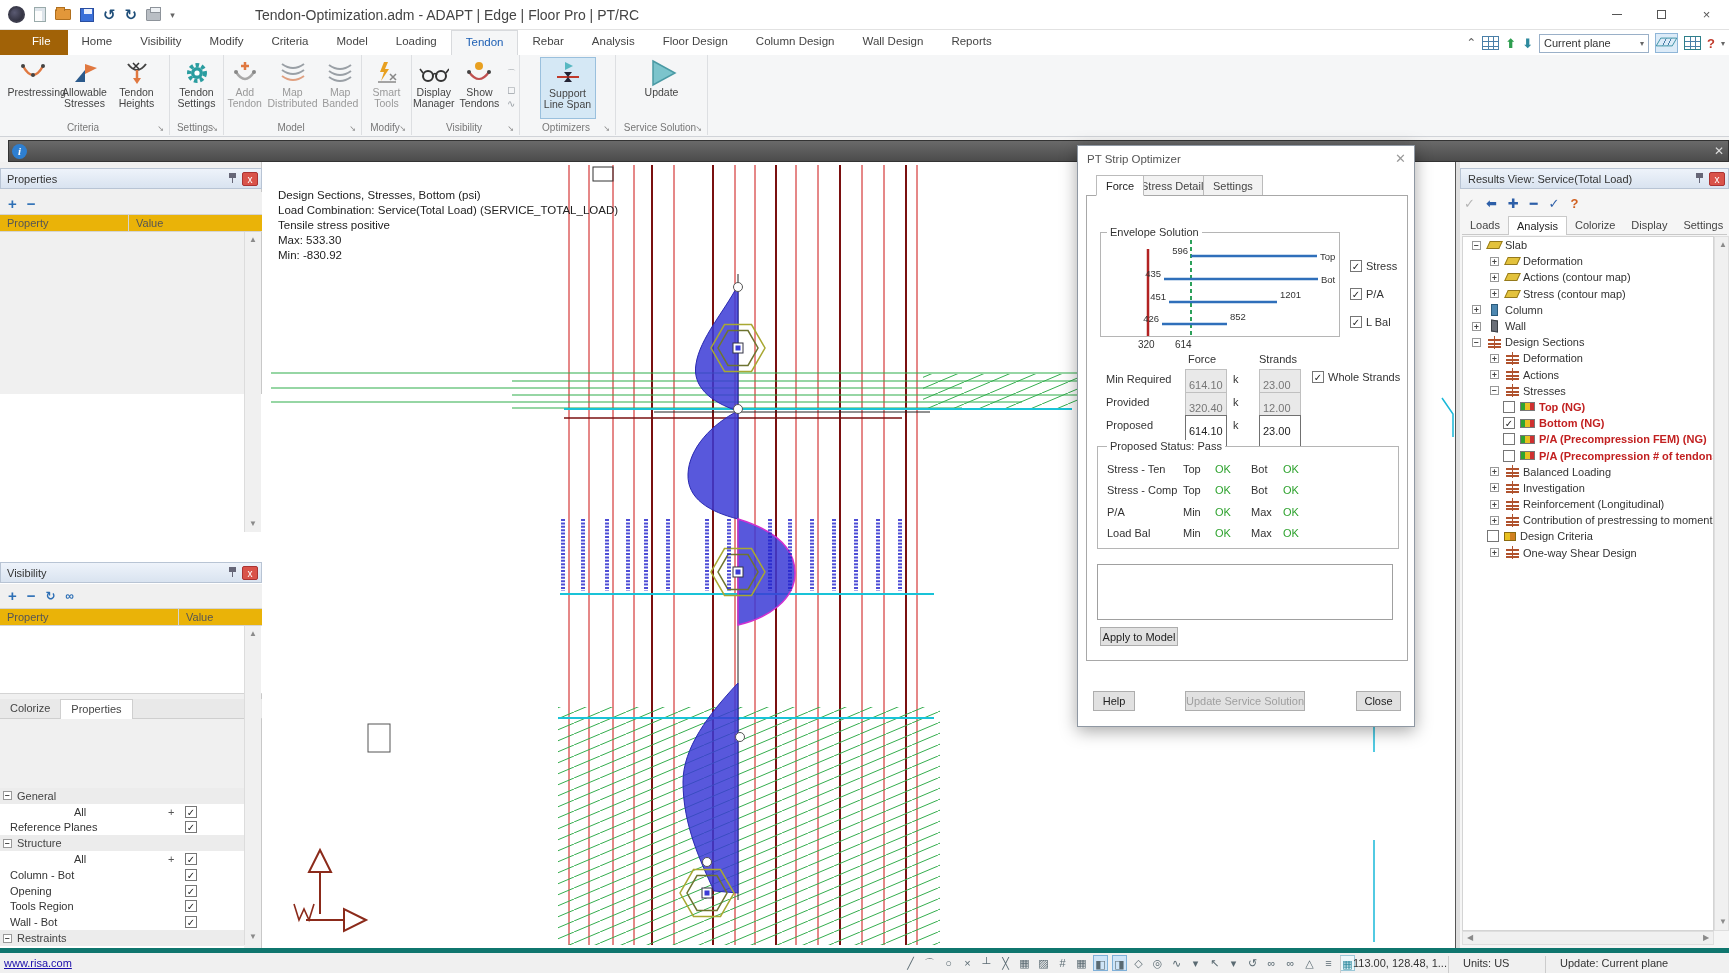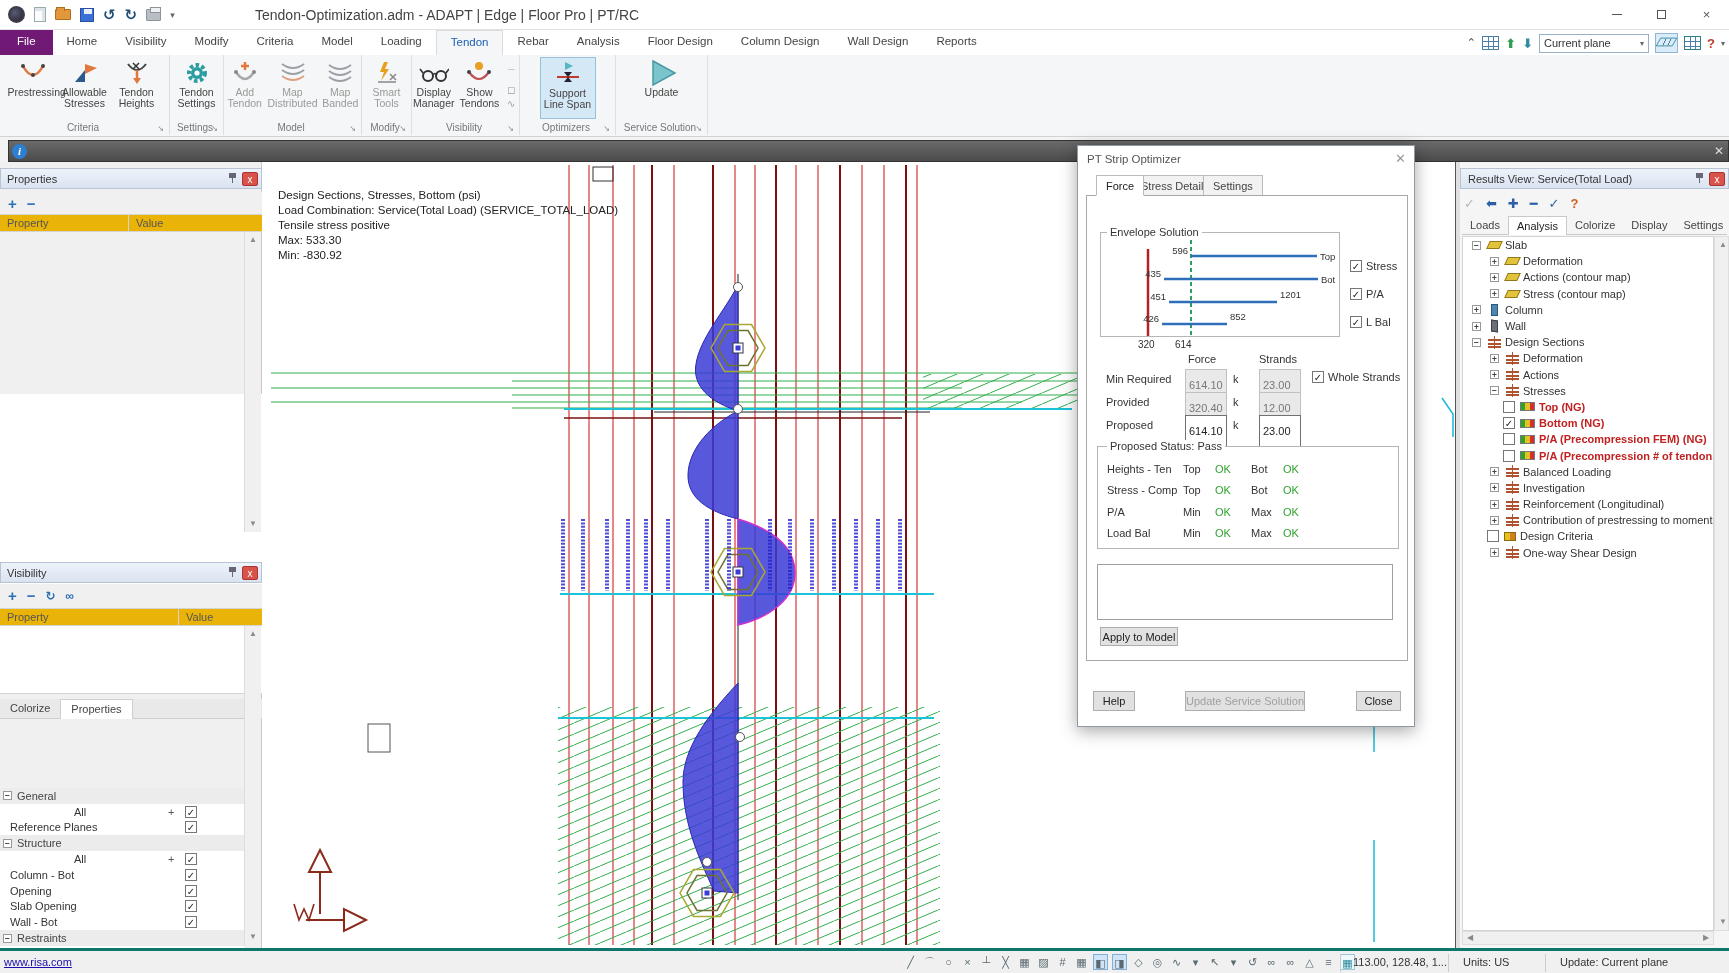--- a/index.html
+++ b/index.html
@@ -22,21 +22,21 @@
   .qi-more{font-size:9px;color:#666;}
   #title-text{position:absolute;left:255px;top:7px;font-size:14px;color:#444;}
   #wincontrols{position:absolute;right:0;top:0;height:30px;display:flex;}
   .wc{width:45px;height:28px;display:flex;align-items:center;justify-content:center;color:#555;font-size:13px;}
   .wc .minbar{width:10px;height:1px;background:#555;display:inline-block;}
   .wc .maxbox{width:9px;height:9px;border:1px solid #555;display:inline-block;}
 
   
   #tabrow{position:absolute;left:0;top:30px;width:1729px;height:25px;background:#fff;}
   .rtab{float:left;height:25px;padding:5px 14px 0 14px;font-size:11.5px;color:#444;cursor:default;}
-  .rtab.file{background:#701a75;color:#fff;padding:5px 17px 0 17px;text-align:right;}
+  .rtab.file{background:#a16207;color:#fff;padding:5px 17px 0 32px;text-align:right;}
   .rtab.active{background:#f5f6f7;border:1px solid #d8dadd;border-bottom:none;color:#1d5fb4;}
   #viewctl{position:absolute;right:4px;top:32px;height:22px;display:flex;align-items:center;gap:6px;}
   .vc-ico{font-size:12px;color:#2e7f8a;}
   .vc-grid{width:17px;height:14px;border:1px solid #4a7fa8;background:
       linear-gradient(#0000 0 4px,#4a7fa8 4px 5px,#0000 5px 9px,#4a7fa8 9px 10px,#0000 10px),
       linear-gradient(90deg,#0000 0 5px,#4a7fa8 5px 6px,#0000 6px 10px,#4a7fa8 10px 11px,#0000 11px);}
   .vc-up{color:#2e9e4f;font-size:13px;font-weight:bold;}
   .vc-dn{color:#2e8a9e;font-size:13px;font-weight:bold;}
   #plane-combo{width:110px;height:19px;border:1px solid #9ab0c8;background:#fff;display:flex;align-items:center;justify-content:space-between;padding:0 4px;font-size:11px;color:#333;}
   .vc-sel{border:1px solid #8fb6d8;background:#dcebf8;padding:1px 2px;}
@@ -141,21 +141,21 @@
   .kunit{position:absolute;font-size:11px;color:#333;}
   .st-row{display:flex;height:21.5px;align-items:center;font-size:11px;}
   .st-l{width:76px;}
   .st-c{width:32px;}
   .st-ok{width:36px;color:#2fa32f;}
   #dlg-textarea{position:absolute;left:10px;top:368px;width:296px;height:56px;border:1px solid #a0a0a0;background:#fff;}
   .btn{position:absolute;background:#e1e1e1;border:1px solid #adadad;font-size:11px;color:#222;text-align:center;}
   .btn.disabled{color:#9f9f9f;}
 
   
-  #statusbar{position:absolute;left:0;top:948px;width:1729px;height:25px;background:#f0f0f0;border-top:3px solid #0f766e;display:flex;align-items:center;}
+  #statusbar{position:absolute;left:0;top:948px;width:1729px;height:25px;background:#f0f0f0;border-top:5px solid #0f766e;display:flex;align-items:center;}
   #risa{position:absolute;left:4px;color:#1a0dab;text-decoration:underline;font-size:11px;}
   #sb-tools{position:absolute;left:903px;display:flex;gap:4px;align-items:center;}
   .sbt{width:15px;height:16px;text-align:center;line-height:16px;font-size:11px;color:#5a6a72;}
   .sbt.hl{background:#cfe4f7;border:1px solid #7fb0d8;}
   .sbt.teal{color:#2e8a9e;border:1px solid #9ac8d8;background:#eef8fb;}
   .sb-text{position:absolute;font-size:11px;color:#333;}
   .sb-sep{position:absolute;top:3px;width:1px;height:18px;background:#cccccc;}
 </style>
 </head>
 <body>
@@ -457,21 +457,21 @@
         </div>
         <div class="vrow vitem">
           <span class="vlabel">Column - Bot</span>
           <span class="cb on"></span>
         </div>
         <div class="vrow vitem">
           <span class="vlabel">Opening</span>
           <span class="cb on"></span>
         </div>
         <div class="vrow vitem">
-          <span class="vlabel">Slab Opening</span>
+          <span class="vlabel">Tools Region</span>
           <span class="cb on"></span>
         </div>
         <div class="vrow vitem">
           <span class="vlabel">Wall - Bot</span>
           <span class="cb on"></span>
         </div>
         <div class="vrow vsec">
           <span class="ex">−</span>
           <span>Restraints</span>
         </div>
@@ -805,21 +805,21 @@
 
       <span class="ftlabel" style="left:19px;top:223px;">Proposed</span>
       <input class="fld edit" style="left: 98px; top: 219px;" value="614.10">
       <span class="kunit" style="left:146px;top:223px;">k</span>
       <input class="fld edit" style="left: 172px; top: 219px;" value="23.00">
 
       <div class="gbox" style="left:10px;top:250px;width:302px;height:103px;"></div>
       <span class="gbox-lbl" style="left:20px;top:244px;">Proposed Status: Pass</span>
       <div id="status-rows" style="position:absolute;left:20px;top:262px;width:280px;">
           <div class="st-row">
-            <span class="st-l">Heights - Ten</span>
+            <span class="st-l">Stress - Ten</span>
             <span class="st-c">Top</span>
             <span class="st-ok">OK</span>
             <span class="st-c">Bot</span>
             <span class="st-ok">OK</span>
           </div>
           <div class="st-row">
             <span class="st-l">Stress - Comp</span>
             <span class="st-c">Top</span>
             <span class="st-ok">OK</span>
             <span class="st-c">Bot</span>

